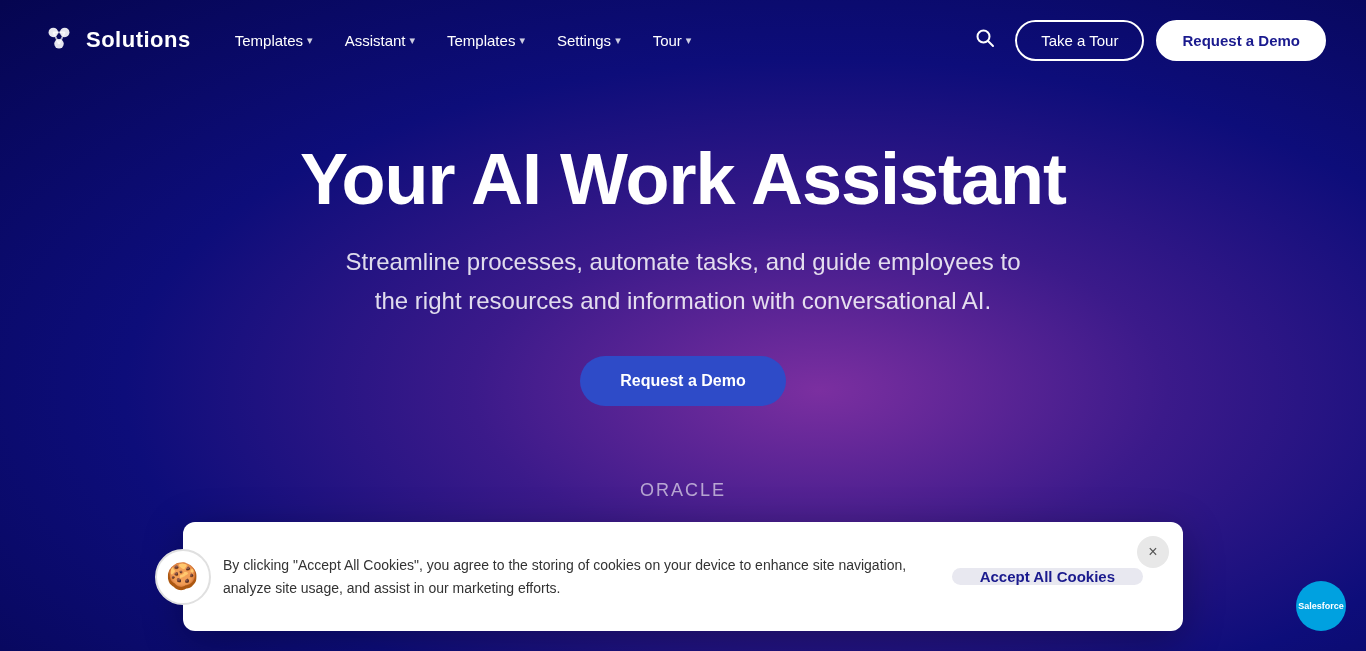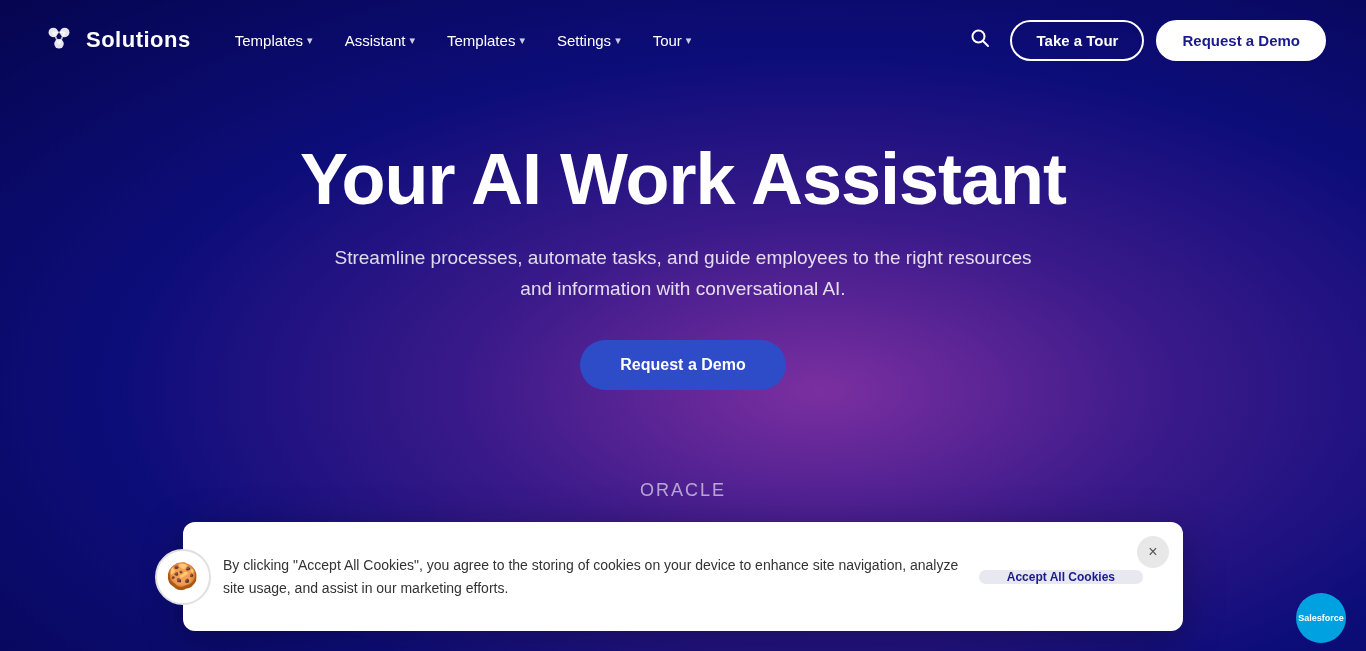--- a/index.html
+++ b/index.html
@@ -91,21 +91,21 @@
       font-size: 18px;
     }
 
     .btn-tour {
       background: transparent;
       border: 2px solid white;
       color: white;
       padding: 10px 24px;
       border-radius: 30px;
       font-size: 15px;
-      font-weight: 700;
+      font-weight: 400;
       cursor: pointer;
       white-space: nowrap;
     }
 
     .btn-demo-nav {
       background: white;
       border: 2px solid white;
       color: #1a1a8e;
       padding: 10px 24px;
       border-radius: 30px;
@@ -127,21 +127,21 @@
       color: white;
       font-size: 72px;
       font-weight: 800;
       line-height: 1.1;
       margin-bottom: 24px;
       letter-spacing: -1px;
     }
 
     .hero-subtitle {
       color: rgba(255,255,255,0.85);
-      font-size: 19px;
+      font-size: 24px;
       line-height: 1.6;
       max-width: 700px;
       margin: 0 auto 36px;
     }
 
     .btn-demo-hero {
       background: #2e4bc8;
       color: white;
       border: none;
       padding: 16px 40px;
@@ -208,21 +208,21 @@
       align-items: center;
       flex-shrink: 0;
     }
 
     .btn-accept {
       background: #e8e8f0;
       color: #1a1a8e;
       border: none;
       padding: 0 28px;
       border-radius: 30px;
-      font-size: 12px;
+      font-size: 15px;
       font-weight: 600;
       cursor: pointer;
       white-space: nowrap;
     }
 
     .btn-settings {
       background: #1a1ab4;
       color: white;
       border: none;
       padding: 14px 28px;
@@ -268,21 +268,21 @@
       color: white;
       font-size: 18px;
       font-weight: 400;
       letter-spacing: 2px;
       text-transform: uppercase;
     }
 
     
     .chat-bubble {
       position: absolute;
-      bottom: 8px;
+      bottom: 20px;
       right: 20px;
       width: 50px;
       height: 50px;
       border-radius: 50%;
       background: #00a1e0;
       display: flex;
       align-items: center;
       justify-content: center;
       color: white;
       font-size: 10px;

